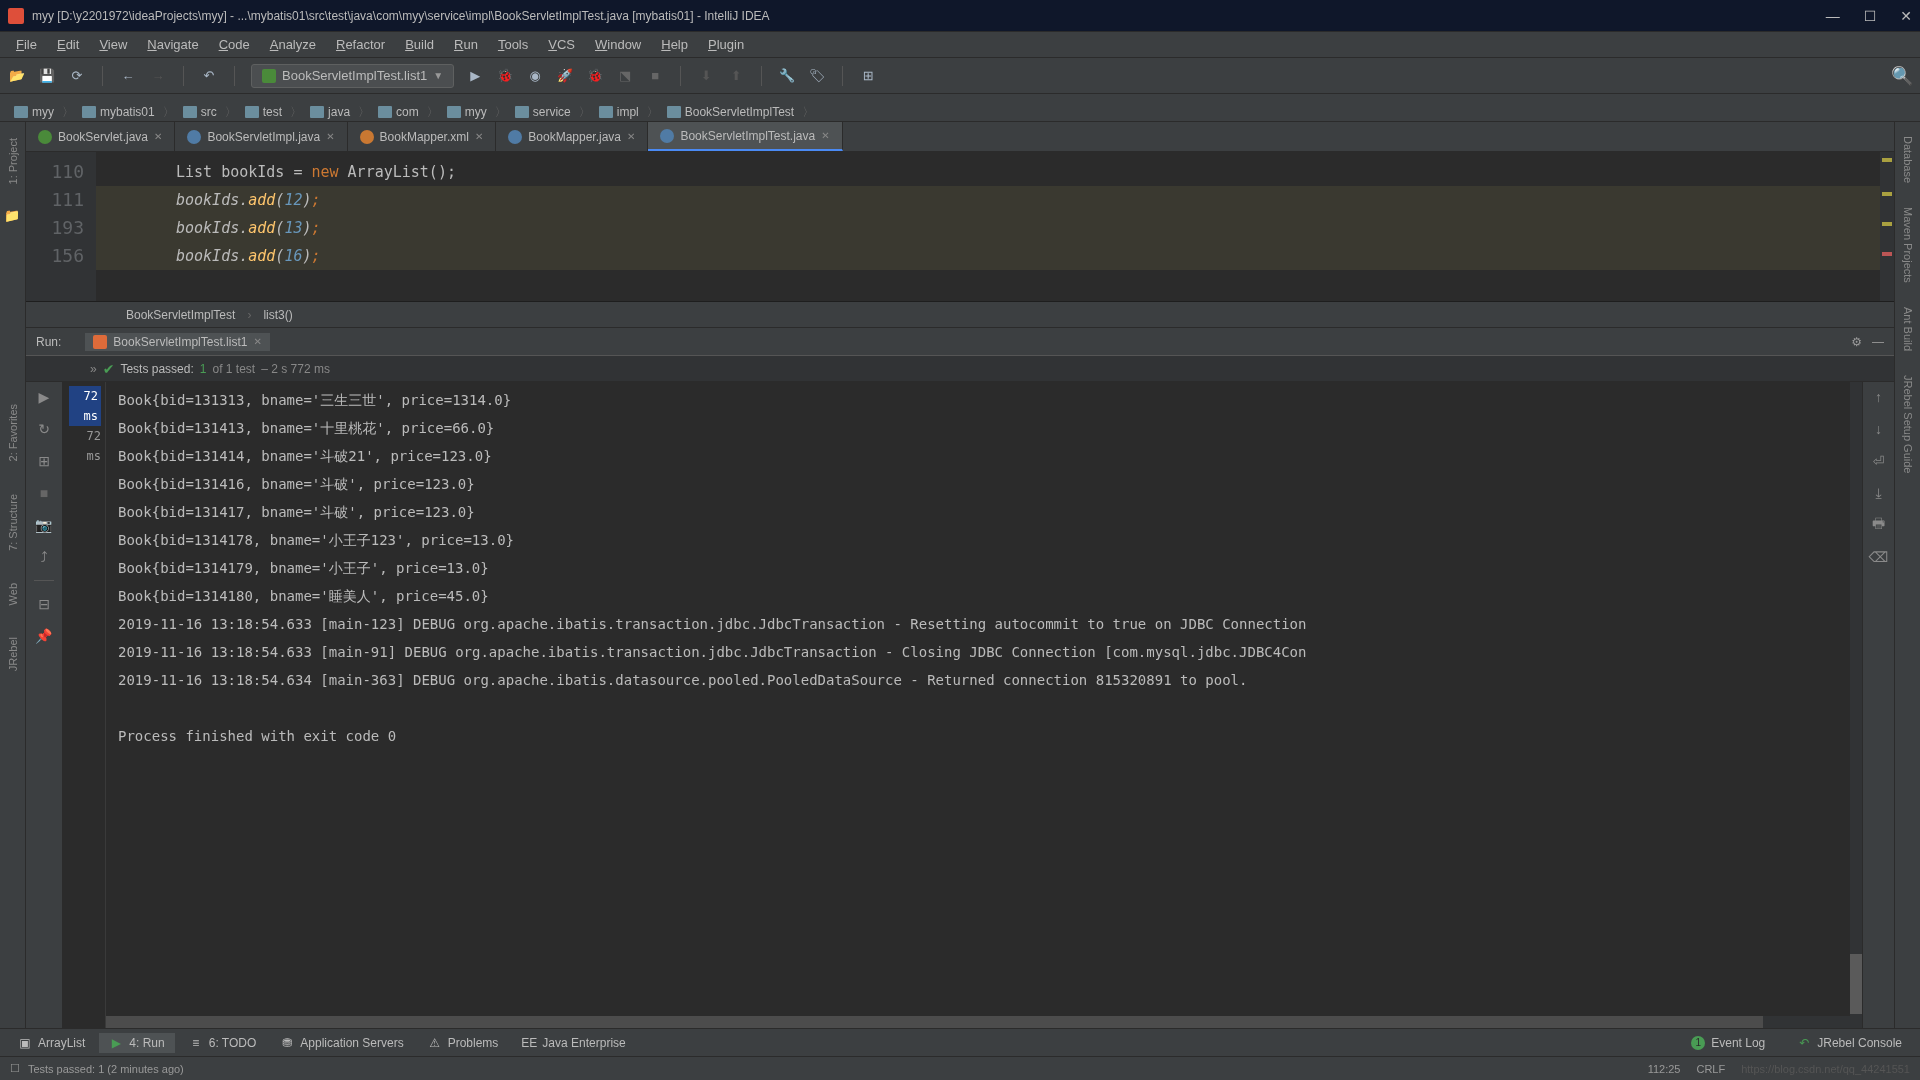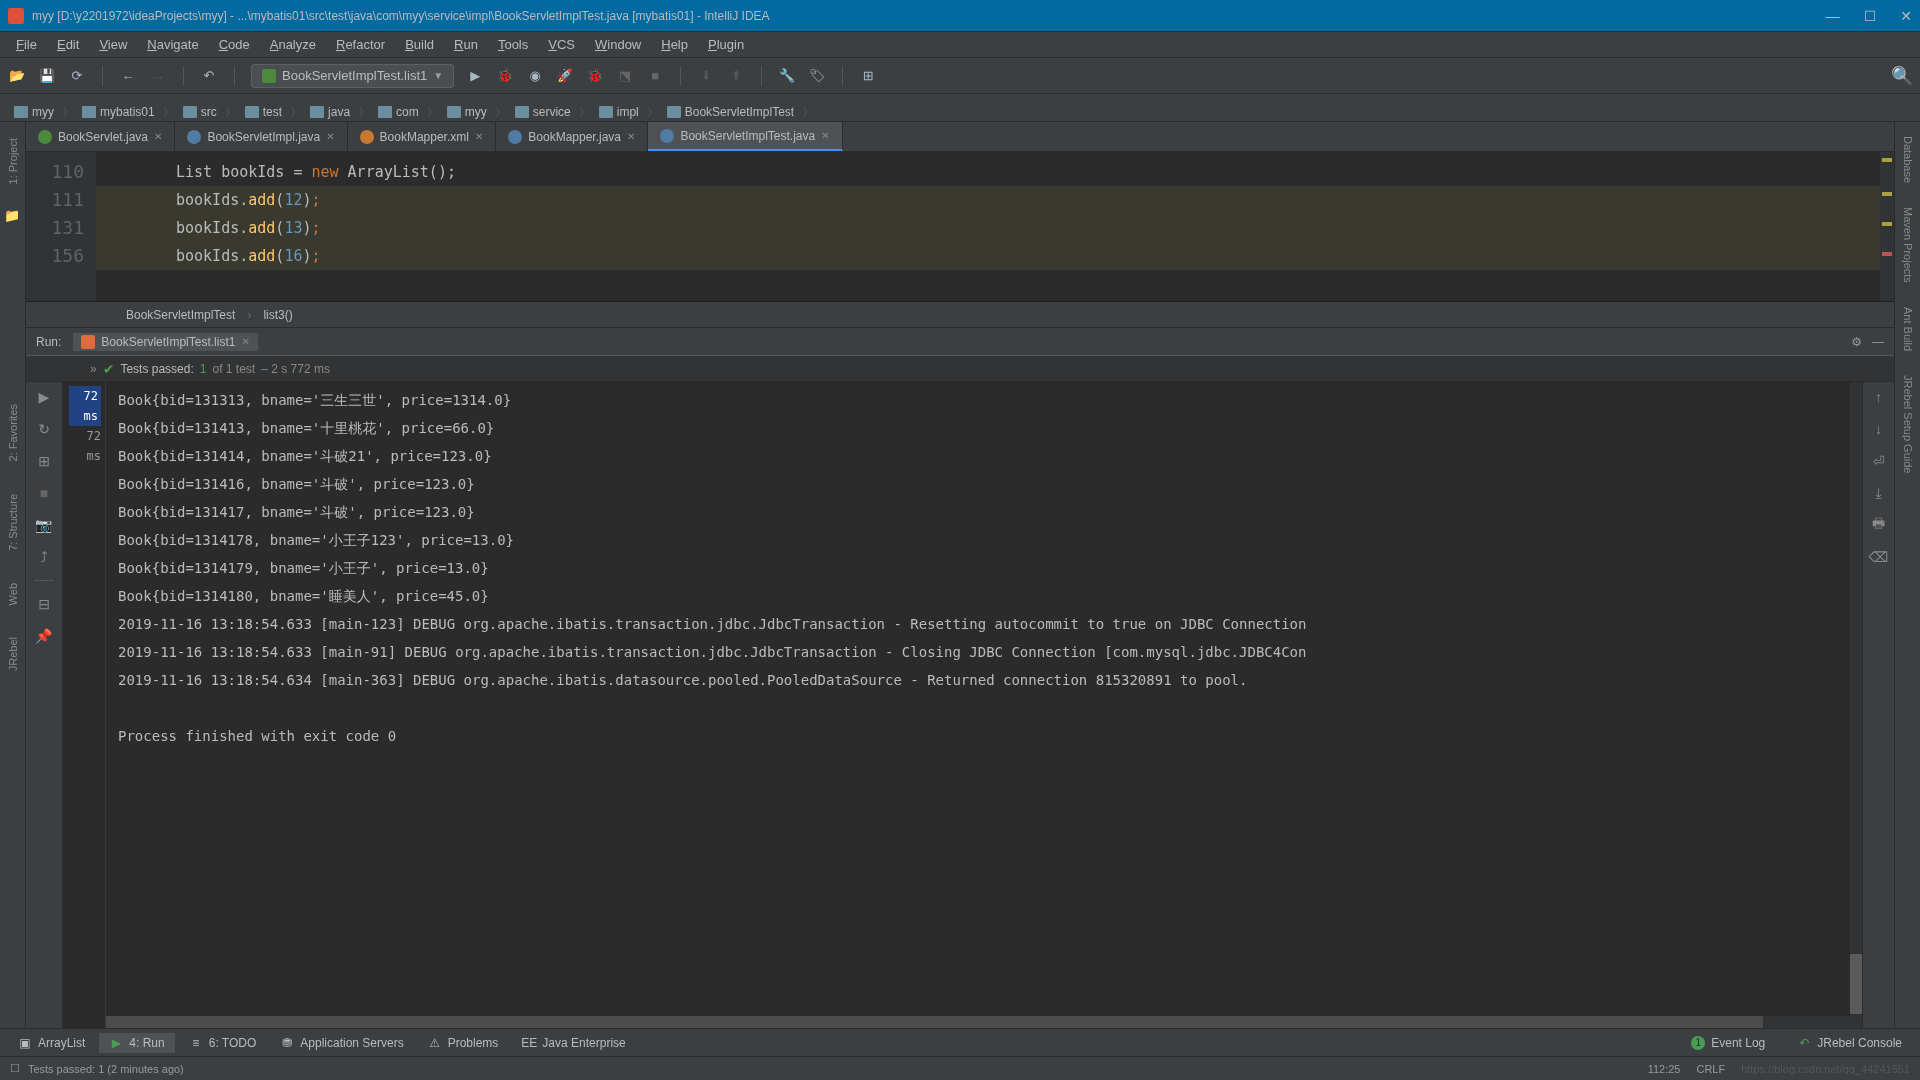--- a/index.html
+++ b/index.html
@@ -1,19 +1,19 @@
 <!DOCTYPE html>
 <html><head>
 <meta charset="utf-8">
 <style>
 * { margin: 0; padding: 0; box-sizing: border-box; }
 body { font-family: "Segoe UI", Arial, sans-serif; background: #3c3f41; color: #bbbbbb; font-size: 13px; overflow: hidden; width: 1920px; height: 1080px; }
 
 
-.title-bar { height: 32px; background: #0369a1; display: flex; align-items: center; padding: 0 8px; border-bottom: 1px solid #2b2b2b; }
+.title-bar { height: 32px; background: #0f172a; display: flex; align-items: center; padding: 0 8px; border-bottom: 1px solid #2b2b2b; }
 .title-bar .app-icon { width: 16px; height: 16px; background: #de4f3a; margin-right: 8px; border-radius: 2px; }
 .title-bar .title { flex: 1; color: #bbbbbb; font-size: 12px; }
 .title-bar .win-controls { display: flex; gap: 24px; }
 .title-bar .win-controls span { cursor: pointer; color: #bbbbbb; font-size: 14px; }
 
 
 .menu-bar { height: 26px; background: #3c3f41; display: flex; align-items: center; padding: 0 8px; gap: 4px; border-bottom: 1px solid #2b2b2b; }
 .menu-bar .menu-item { padding: 2px 8px; color: #bbbbbb; cursor: pointer; }
 .menu-bar .menu-item u { text-decoration: underline; }
 
@@ -49,21 +49,21 @@
 .editor-tab.active { background: #4e5254; border-bottom: 2px solid #4a8af4; }
 .editor-tab .file-icon { width: 14px; height: 14px; border-radius: 50%; }
 .editor-tab .close { color: #888; font-size: 10px; }
 .fi-class { background: #4a8a3a; } .fi-class-i { background: #507ba5; } .fi-xml { background: #c97832; }
 
 
 .code-area { height: 150px; display: flex; background: #2b2b2b; border-bottom: 1px solid #1e1e1e; position: relative; }
 .gutter { width: 70px; background: #313335; text-align: right; padding: 6px 12px 6px 6px; color: #606366; font-family: "Consolas", monospace; font-size: 18px; line-height: 28px; }
 .code-lines { flex: 1; padding: 6px 0; font-family: "Consolas", monospace; font-size: 15px; line-height: 28px; }
 .code-lines .line { padding-left: 80px; white-space: pre; }
-.hl-warn { background: rgba(82,80,58,0.4); }
+.hl-warn { background: rgba(82,80,58,0.4); font-style: italic; }
 .kw { color: #cc7832; } .fn { color: #ffc66d; } .num { color: #6897bb; } .sem { color: #cc7832; }
 .err-strip { position: absolute; right: 0; top: 0; width: 14px; height: 100%; background: #313335; }
 .err-strip .mk { position: absolute; right: 2px; width: 10px; height: 4px; }
 .mk-y { background: #a9a040; } .mk-r { background: #bb5555; }
 
 .crumb-nav { height: 26px; background: #3c3f41; display: flex; align-items: center; padding-left: 100px; font-size: 12px; color: #bbbbbb; border-bottom: 1px solid #2b2b2b; gap: 12px; }
 .crumb-nav .sep { color: #666; }
 
 
 .run-panel { flex: 1; display: flex; flex-direction: column; background: #2b2b2b; }
@@ -227,21 +227,21 @@
           <span class="file-icon fi-class-i"></span>
           <span>BookServletImplTest.java</span>
           <span class="close">✕</span>
         </div>
       </div>
 
     <div class="code-area">
       <div class="gutter" id="gutter">
           <div>110</div>
           <div>111</div>
-          <div>131</div>
+          <div>193</div>
           <div>156</div>
         </div>
       <div class="code-lines" id="code-lines">
           <div class="line">List bookIds = <span class="kw">new</span> ArrayList();</div>
           <div class="line hl-warn">bookIds.<span class="fn">add</span>(<span class="num">12</span>)<span class="sem">;</span></div>
           <div class="line hl-warn">bookIds.<span class="fn">add</span>(<span class="num">13</span>)<span class="sem">;</span></div>
           <div class="line hl-warn">bookIds.<span class="fn">add</span>(<span class="num">16</span>)<span class="sem">;</span></div>
         </div>
       <div class="err-strip">
         <div class="mk mk-y" style="top:6px"></div>
@@ -252,21 +252,21 @@
     </div>
 
     <div class="crumb-nav">
       <span>BookServletImplTest</span>
       <span class="sep">›</span>
       <span>list3()</span>
     </div>
 
     <div class="run-panel">
       <div class="run-header">
-        <span style="margin-right:12px">Run:</span>
+        <span style="margin-right:24px">Run:</span>
         <div class="run-tab">
           <div class="ti"></div>
           <span>BookServletImplTest.list1</span>
           <span style="color:#888;font-size:10px">✕</span>
         </div>
         <div class="actions">
           <span>⚙</span>
           <span>—</span>
         </div>
       </div>

